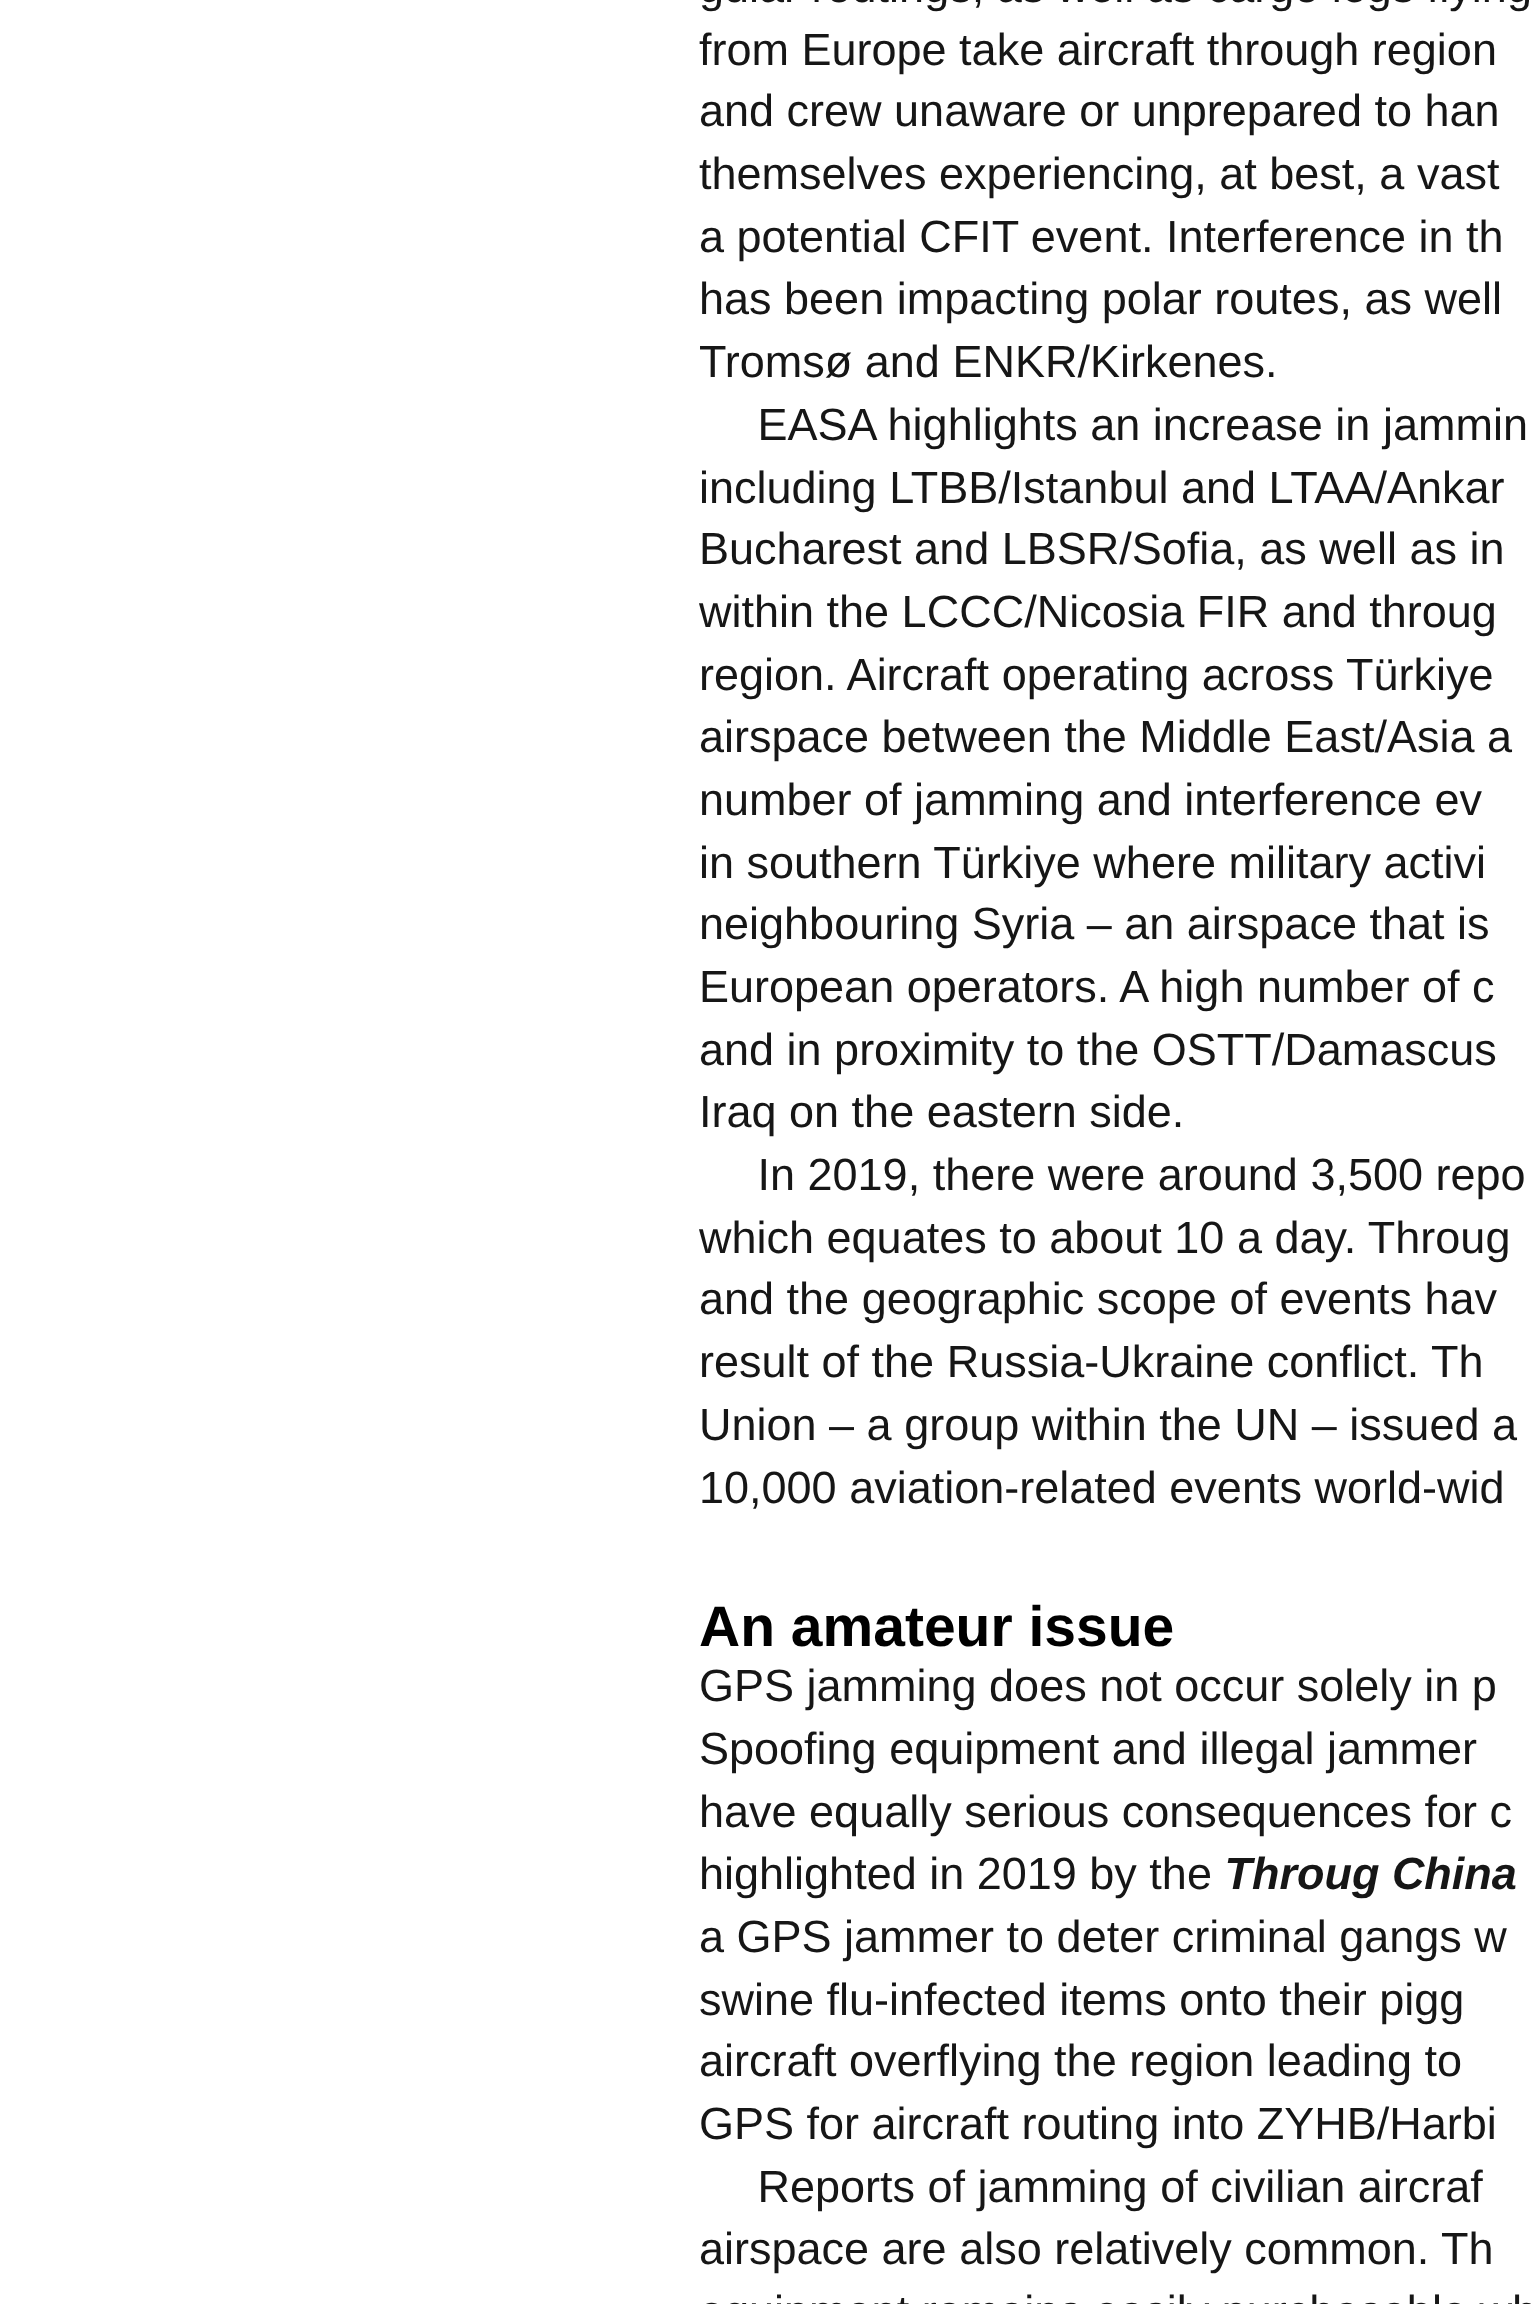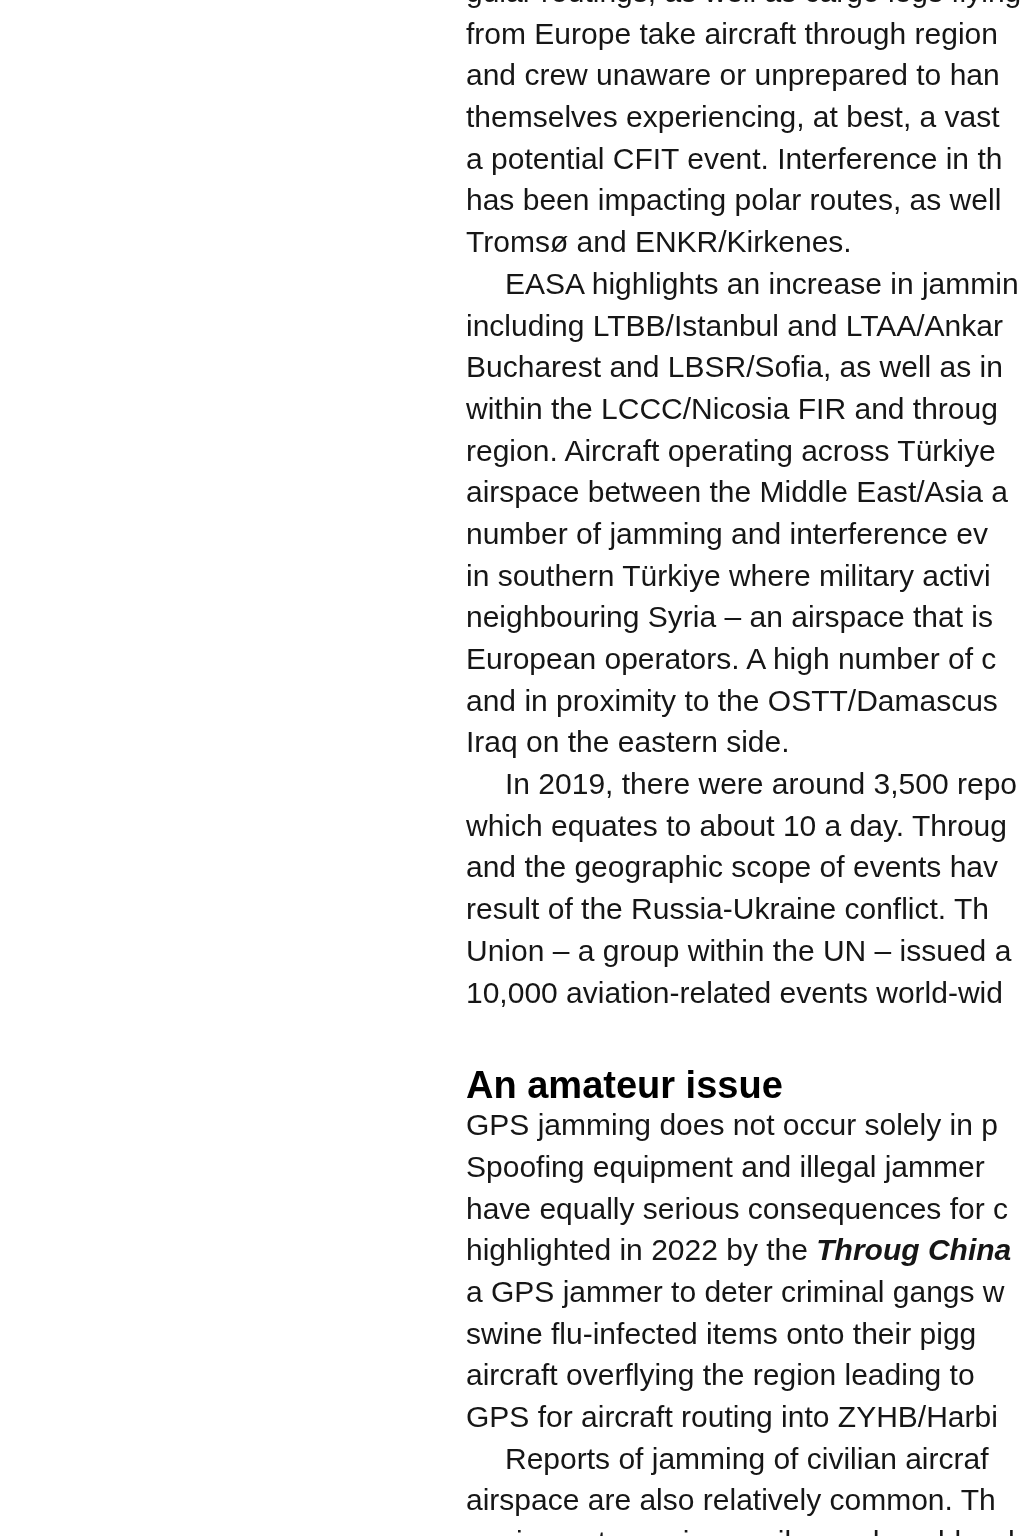--- a/index.html
+++ b/index.html
@@ -69,21 +69,21 @@
     <div class="ln">and the geographic scope of events hav</div>
     <div class="ln">result of the Russia-Ukraine conflict. Th</div>
     <div class="ln">Union – a group within the UN – issued a</div>
     <div class="ln">10,000 aviation-related events world-wid</div>
 
     <div class="heading">An amateur issue</div>
 
     <div class="ln">GPS jamming does not occur solely in p</div>
     <div class="ln">Spoofing equipment and illegal jammer</div>
     <div class="ln">have equally serious consequences for c</div>
-    <div class="ln"><span>highlighted in 2022 by the </span><span class="em-bi">Throug China</span></div>
+    <div class="ln"><span>highlighted in 2019 by the </span><span class="em-bi">Throug China</span></div>
     <div class="ln">a GPS jammer to deter criminal gangs w</div>
     <div class="ln">swine flu-infected items onto their pigg</div>
     <div class="ln">aircraft overflying the region leading to</div>
     <div class="ln">GPS for aircraft routing into ZYHB/Harbi</div>
 
     <div class="ln ind">Reports of jamming of civilian aircraf</div>
     <div class="ln">airspace are also relatively common. Th</div>
     <div class="ln">equipment remains easily purchasable while it</div>
 
   </div>

